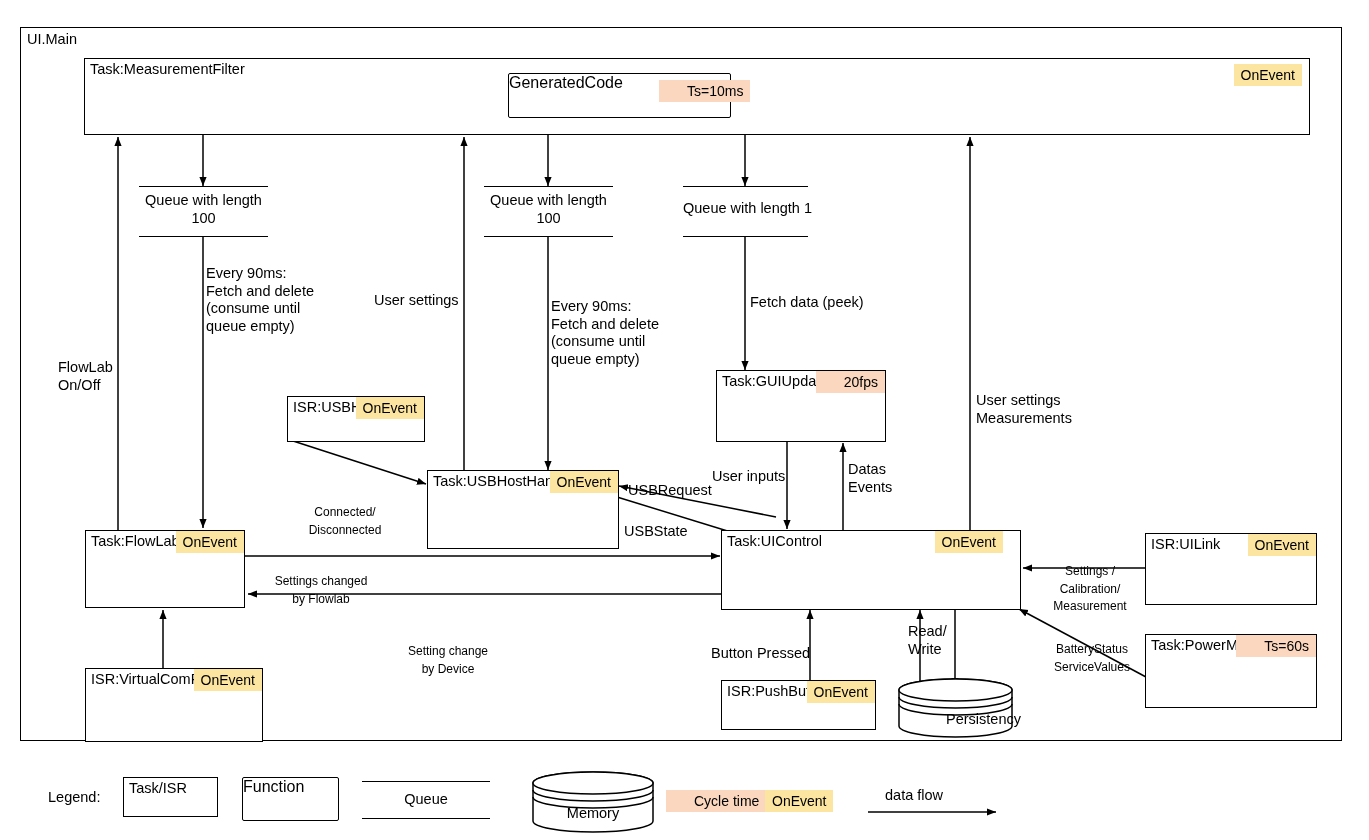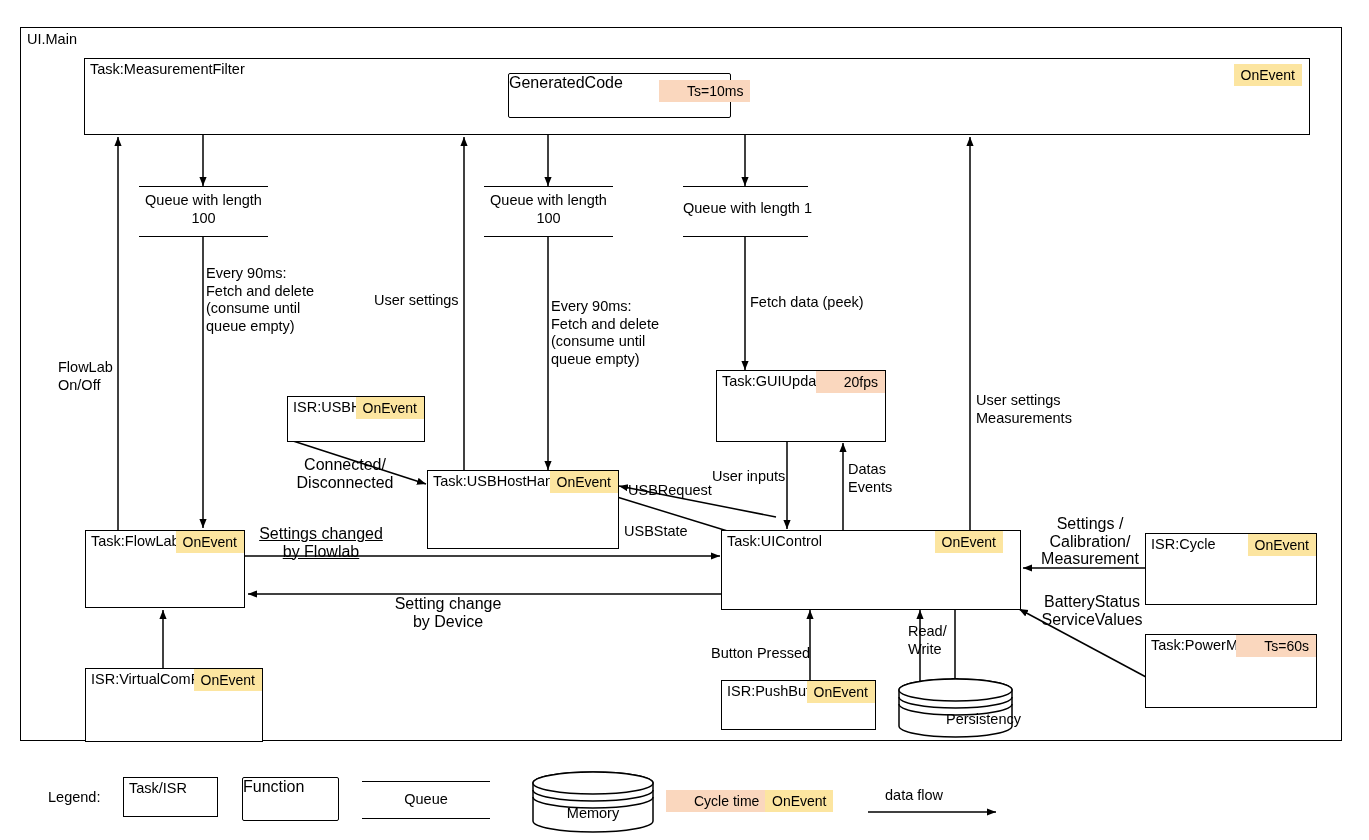--- a/index.html
+++ b/index.html
@@ -7,21 +7,21 @@
        font-family:"Liberation Sans","DejaVu Sans",sans-serif;
        color:#000;overflow:hidden;}
   #canvas{position:absolute;left:0;top:0;width:1369px;height:840px;}
   svg.lay{position:absolute;left:0;top:0;width:1369px;height:840px;pointer-events:none;}
   .box{position:absolute;border:1.5px solid #000;background:#fff;box-sizing:border-box;}
   .box .ttl{position:absolute;left:5px;top:2px;font-size:14.5px;line-height:17px;white-space:nowrap;}
   .badge{position:absolute;top:0px;font-size:14px;line-height:20px;padding:1px 7px;white-space:nowrap;}
   .ev{background:#fce5a0;}
   .ct{background:#fad7be;padding-left:28px;}
   .lbl{position:absolute;font-size:14.5px;line-height:17.5px;white-space:pre;}
-  .lblc{position:absolute;font-size:16px;line-height:17.5px;text-align:center;white-space:pre;}
+  .lblc{position:absolute;font-size:12px;line-height:17.5px;text-align:center;white-space:pre;margin-top:48px;}
   .queue{position:absolute;}
   .queue .qline{position:absolute;left:0;right:0;height:0;border-top:1.5px solid #000;}
   .queue .qtxt{position:absolute;left:0;right:0;text-align:center;font-size:14.5px;line-height:17.5px;white-space:pre;}
   .func{position:absolute;border:1.5px solid #000;border-radius:2px;background:#fff;box-sizing:border-box;}
   .outer{position:absolute;border:1.5px solid #000;box-sizing:border-box;background:#fff;}
   .cyl{position:absolute;}
   .cyl svg{position:absolute;left:0;top:0;}
   .cyl .cname{position:absolute;left:0;right:0;text-align:center;font-size:14.5px;}
 </style>
 </head>
@@ -145,21 +145,21 @@
     <span class="ttl">Task:UIControl</span>
     <span class="badge ev" style="right:17px;top:0px;">OnEvent</span>
   </div>
 
   <div class="box" style="left:721px;top:680px;width:155px;height:50px;">
     <span class="ttl">ISR:PushButton</span>
     <span class="badge ev" style="right:0px;top:0px;">OnEvent</span>
   </div>
 
   <div class="box" style="left:1145px;top:533px;width:172px;height:72px;">
-    <span class="ttl">ISR:Cycle</span>
+    <span class="ttl">ISR:UILink</span>
     <span class="badge ev" style="right:0px;top:0px;">OnEvent</span>
   </div>
 
   <div class="box" style="left:1145px;top:634px;width:172px;height:74px;">
     <span class="ttl">Task:PowerMgmt</span>
     <span class="badge ct" style="right:0px;top:0px;">Ts=60s</span>
   </div>
 
   <div class="cyl" style="left:898px;top:678px;width:115px;height:60px;">
     <svg width="115" height="60" viewBox="0 0 115 60">
@@ -180,21 +180,21 @@
   <div class="lbl" style="left:374px;top:292px;">User settings</div>
   <div class="lbl" style="left:551px;top:298px;">Every 90ms:
 Fetch and delete
 (consume until
 queue empty)</div>
   <div class="lbl" style="left:750px;top:294px;">Fetch data (peek)</div>
   <div class="lbl" style="left:976px;top:392px;">User settings
 Measurements</div>
   <div class="lblc" style="left:270px;top:456px;width:150px;">Connected/
 Disconnected</div>
-  <div class="lblc" style="left:250px;top:525px;width:142px;text-decoration:underline;">Settings changed
+  <div class="lblc" style="left:250px;top:525px;width:142px;">Settings changed
 by Flowlab</div>
   <div class="lblc" style="left:385px;top:595px;width:126px;">Setting change
 by Device</div>
   <div class="lbl" style="left:628px;top:482px;">USBRequest</div>
   <div class="lbl" style="left:624px;top:523px;">USBState</div>
   <div class="lbl" style="left:712px;top:468px;">User inputs</div>
   <div class="lbl" style="left:848px;top:461px;">Datas
 Events</div>
   <div class="lblc" style="left:1035px;top:515px;width:110px;">Settings /
 Calibration/

